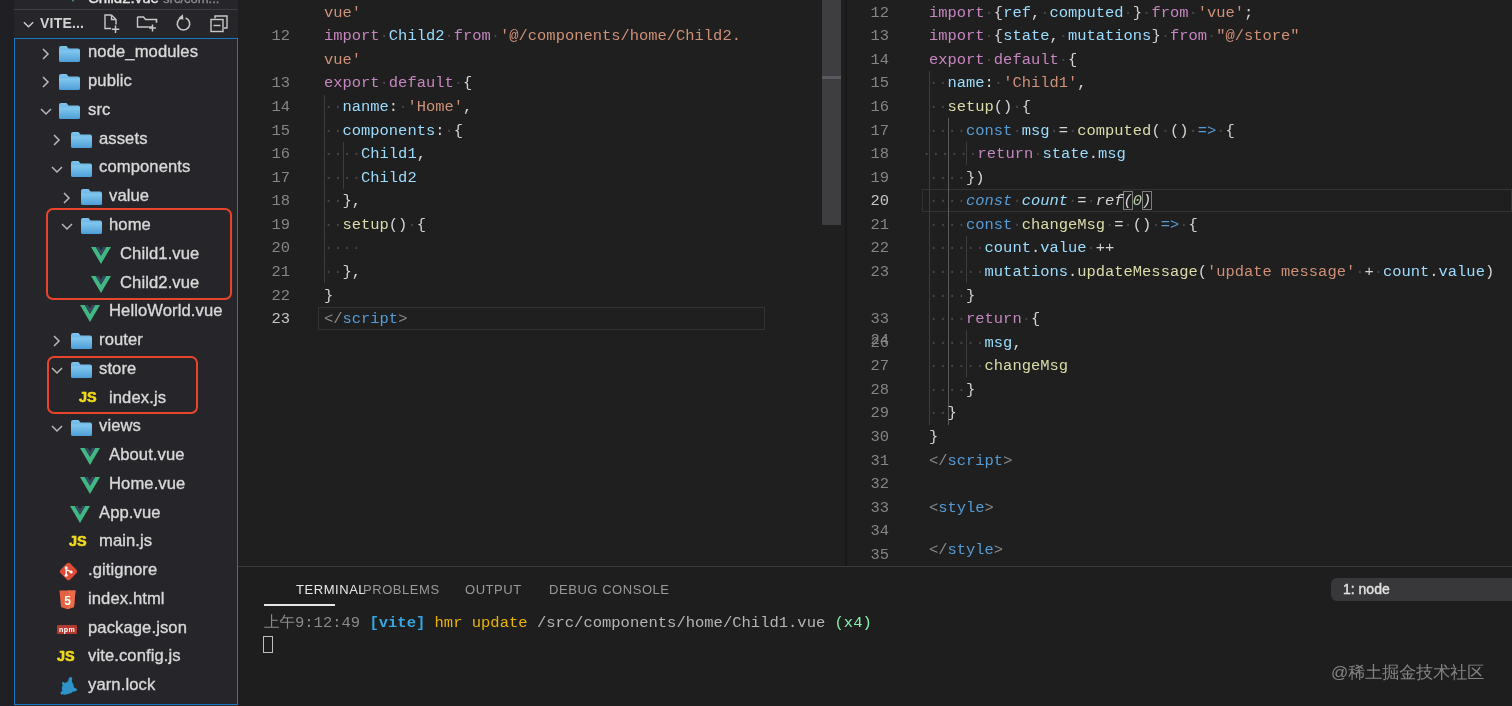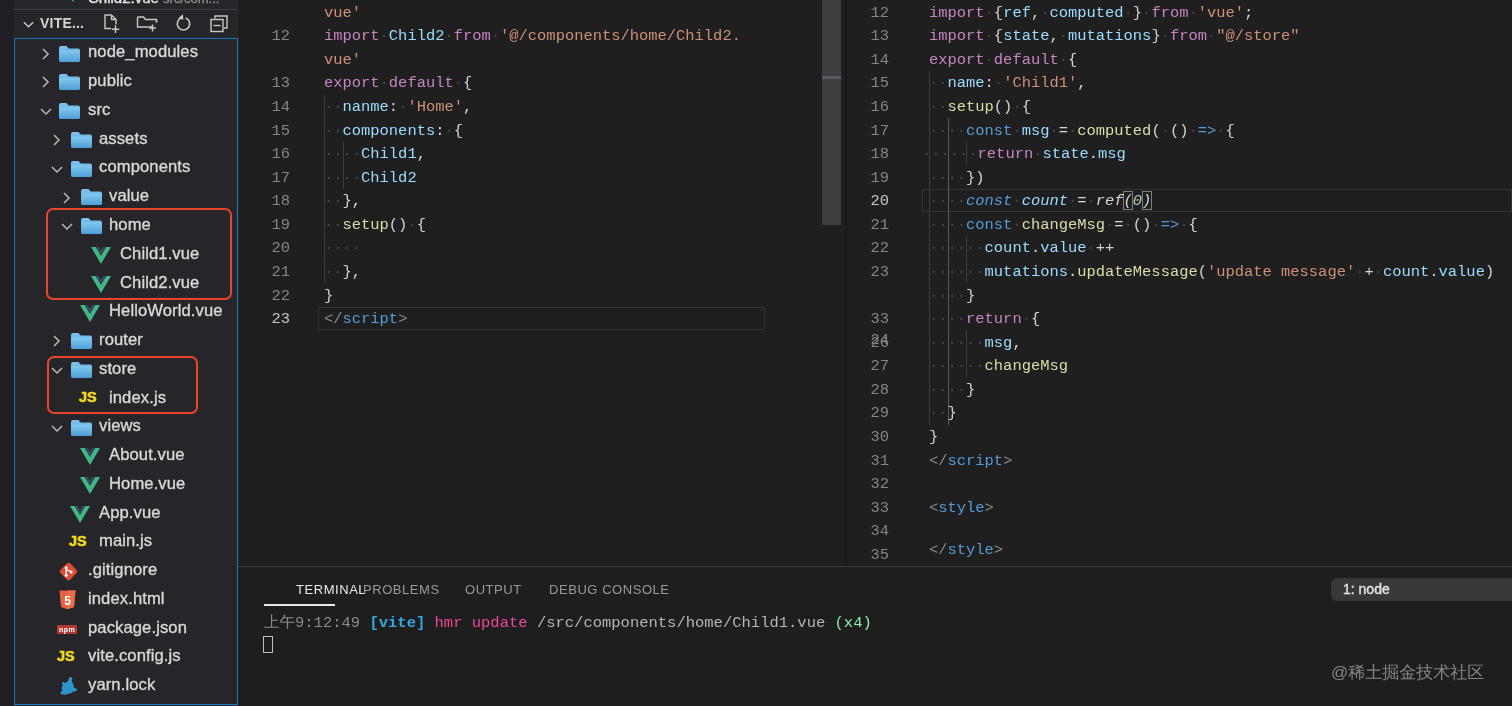--- a/index.html
+++ b/index.html
@@ -124,21 +124,21 @@
 <div class="num" style="left:849px;top:520.2px;">34</div>
 <div class="num" style="left:849px;top:543.8px;">35</div>
 <div class="cl" style="left:929px;top:539px;text-align:right;"><span class="g">&lt;/</span><span class="b">style</span><span class="g">&gt;</span></div>
 
   <div class="abs" style="left:238px;top:566px;width:1274px;height:140px;background:#1e1e1e;border-top:1.2px solid #3c3c3c;"></div>
   <div class="ttab" style="left:264px;top:582px;color:#e7e7e7;margin-left:32px;">TERMINAL</div>
   <div class="ttab" style="left:363px;top:582px;">PROBLEMS</div>
   <div class="ttab" style="left:465px;top:582px;">OUTPUT</div>
   <div class="ttab" style="left:549px;top:582px;">DEBUG CONSOLE</div>
   <div class="abs" style="left:264px;top:604px;width:71px;height:1.6px;background:#e7e7e7;"></div>
-  <div class="abs term" style="left:264px;top:611.5px;line-height:23.57px;"><span style="color:#8a8a8a;margin-top:39px;">上午9:12:49</span> <span style="color:#35a6e0;font-weight:bold;">[vite]</span> <span style="color:#ec4899;">hmr update</span> <span style="color:#b5b5b5;">/src/components/home/Child1.vue</span> <span style="color:#86efac;">(x4)</span></div>
+  <div class="abs term" style="left:264px;top:611.5px;line-height:23.57px;"><span style="color:#8a8a8a;margin-top:39px;">上午9:12:49</span> <span style="color:#35a6e0;font-weight:bold;">[vite]</span> <span style="color:#eab308;">hmr update</span> <span style="color:#b5b5b5;">/src/components/home/Child1.vue</span> <span style="color:#86efac;">(x4)</span></div>
   <div class="abs" style="left:263px;top:636px;width:10px;height:16.5px;border:1.4px solid #c0c0c0;"></div>
 
   <div class="abs" style="left:1331px;top:577.5px;width:181px;height:23.5px;background:#38383a;border-radius:6px 0 0 6px;"></div>
   <div class="abs" style="left:1343px;top:581px;font-size:14px;color:#e2e2e2;-webkit-text-stroke:0.4px #e2e2e2;">1: node</div>
 
   <div class="abs" style="left:1331px;top:661px;font-size:17px;color:rgba(205,205,210,0.58);">@稀土掘金技术社区</div>
 
   <div id="side">
     <div id="rail"></div>
     <svg width="0" height="0">

